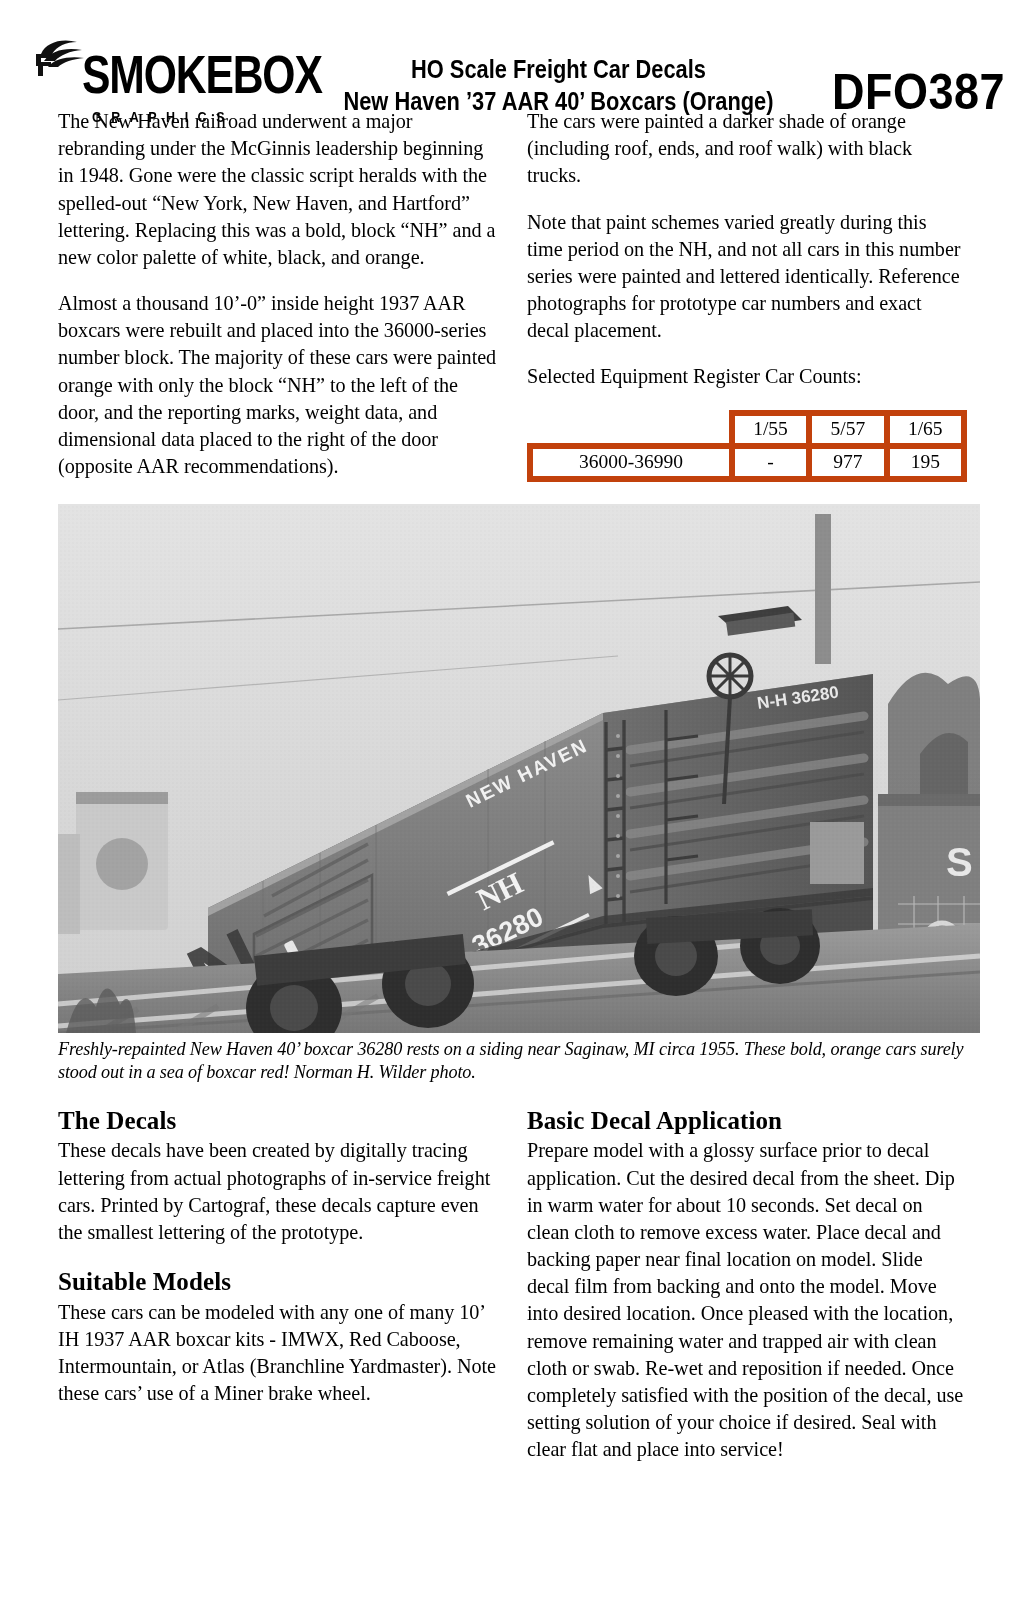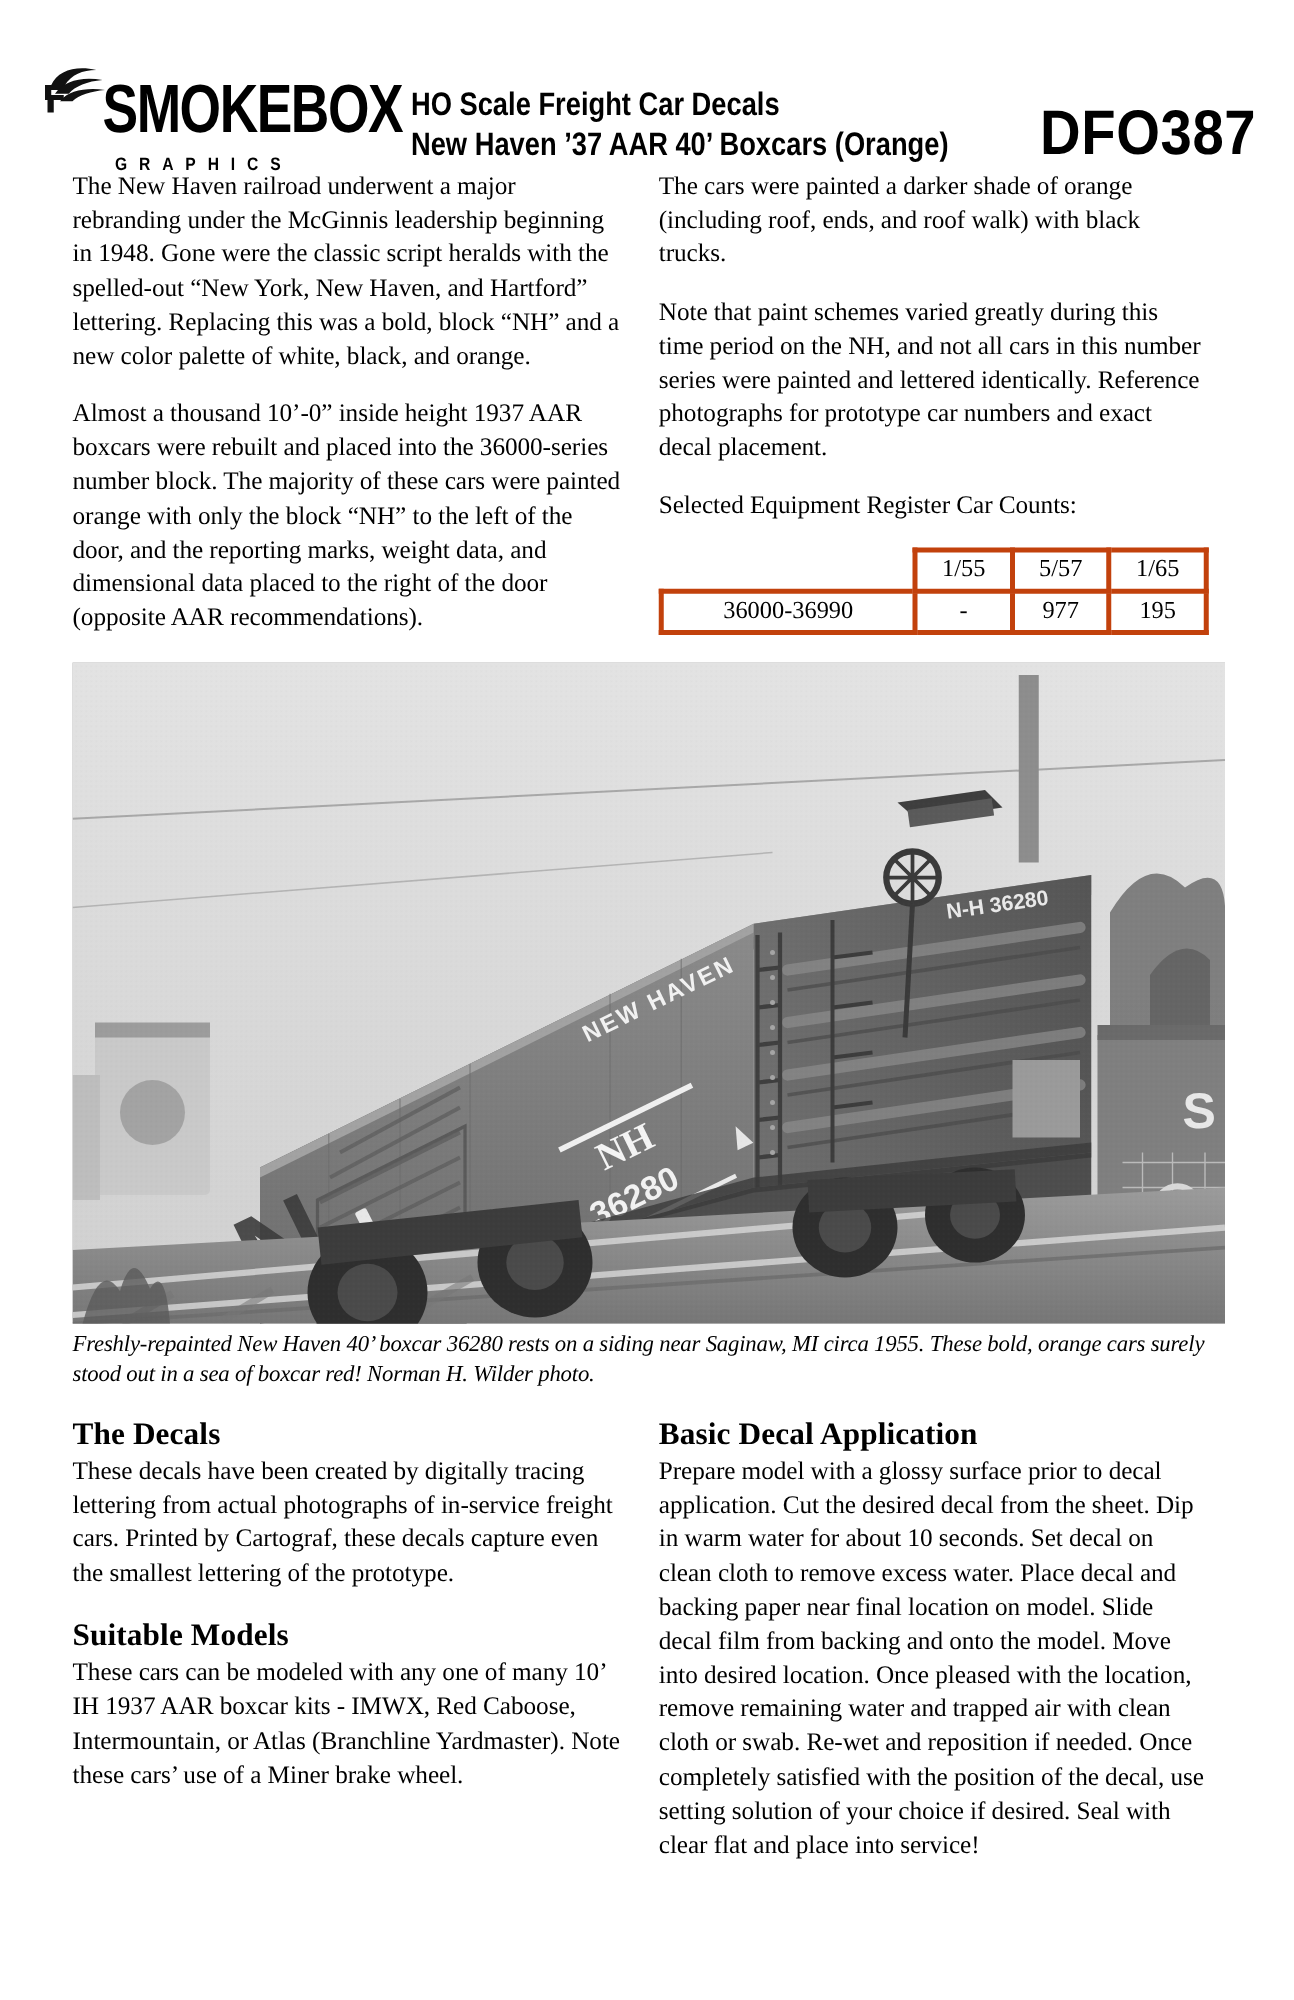--- a/index.html
+++ b/index.html
@@ -21,25 +21,24 @@
     width: 1035px;
     height: 1600px;
     position: relative;
     padding: 0;
   }
 
   
   .header {
     position: relative;
     height: 108px;
-    padding: 18px 22px 0 30px;
+    padding: 32px 22px 0 30px;
     display: flex;
     align-items: flex-start;
     justify-content: space-between;
-    margin-top: 28px;
   }
 
   .brand {
     width: 255px;
     position: relative;
     padding-top: 6px;
   }
   .brand-row {
     display: flex;
     align-items: flex-end;
@@ -67,20 +66,21 @@
     font-weight: bold;
     font-size: 12.5px;
     letter-spacing: 9.5px;
     margin-top: 11px;
     margin-left: 62px;
     transform: scaleY(1.15);
     transform-origin: left top;
   }
 
   .title-block {
+    text-align: center;
     flex: 1 1 auto;
     padding-top: 22px;
   }
   .title-line {
     font-family: "Liberation Sans", sans-serif;
     font-weight: bold;
     font-size: 26px;
     line-height: 1.22;
     letter-spacing: 0px;
     transform: scaleX(0.84);
@@ -132,21 +132,21 @@
     display: flex;
     justify-content: flex-start;
   }
   table.carcounts {
     border-collapse: collapse;
     font-size: 19.5px;
     margin-left: 0px;
     table-layout: fixed;
   }
   table.carcounts td, table.carcounts th {
-    border: 4px solid #c2410c;
+    border: 6px solid #c2410c;
     text-align: center;
     font-weight: normal;
     height: 33px;
     padding: 1px 6px;
     font-family: "Liberation Serif", serif;
   }
   table.carcounts th.blank,
   table.carcounts td.rangecell {
     width: 205px;
   }

